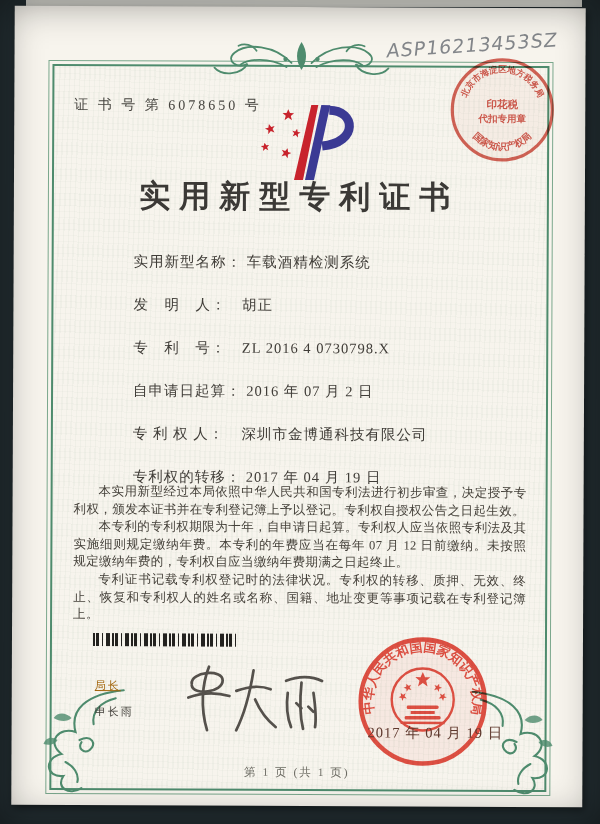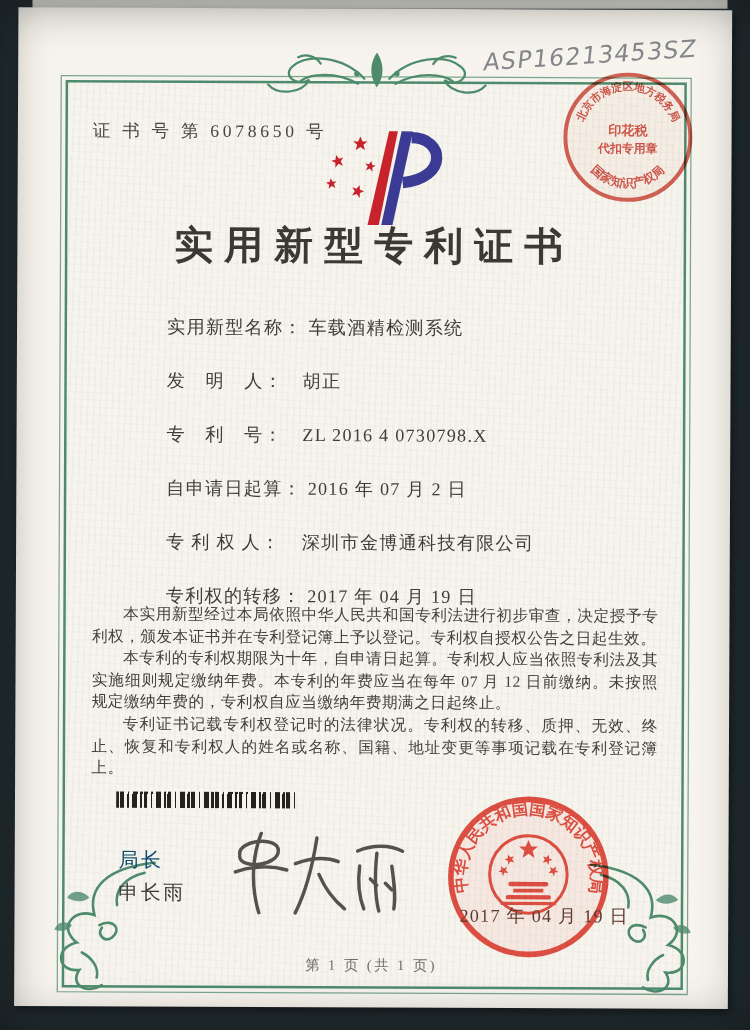--- a/index.html
+++ b/index.html
@@ -27,22 +27,22 @@
   .frow .lbl{display:inline-block;min-width:104px;margin-left:44px;}
   .paras{position:absolute;left:61px;top:477px;width:453px;font-size:12.5px;line-height:17.6px;
          color:#45413a;text-align:justify;letter-spacing:.4px;}
   .paras p{margin:0;text-indent:2em;}
   .barcode{position:absolute;left:81px;top:627px;width:146px;height:13px;
          background:repeating-linear-gradient(90deg,
            #23221f 0 2px, rgba(0,0,0,0) 2px 3px,
            #23221f 3px 6px, rgba(0,0,0,0) 6px 9px,
            #23221f 9px 10px, rgba(0,0,0,0) 10px 13px,
            #23221f 13px 17px, rgba(0,0,0,0) 17px 19px);}
-  .director{position:absolute;left:83px;top:672px;font-size:16px;color:#0c4a6e;letter-spacing:2px;}
-  .director-name{position:absolute;left:83px;top:698px;font-size:16px;color:#3e3b36;letter-spacing:2px;text-align:right;}
+  .director{position:absolute;left:83px;top:672px;font-size:11px;color:#a16207;letter-spacing:2px;text-decoration:underline;}
+  .director-name{position:absolute;left:83px;top:698px;font-size:11px;color:#3e3b36;letter-spacing:2px;text-align:right;}
   .signature{position:absolute;left:168px;top:648px;}
   .seal{position:absolute;left:341px;top:624px;mix-blend-mode:multiply;}
   .seal-date{position:absolute;left:356px;top:716px;font-size:14.5px;color:#5e382d;
          letter-spacing:1px;z-index:6;white-space:nowrap;}
   .taxstamp{position:absolute;left:433px;top:47px;mix-blend-mode:multiply;}
   .pagefoot{position:absolute;left:0;top:758px;width:571px;text-align:center;
          font-size:11.5px;color:#6d6c64;letter-spacing:2px;}
   .crest{position:absolute;left:182px;top:30px;}
   .flourish{position:absolute;top:676px;}
   .flourish.fl-left{left:24px;}

